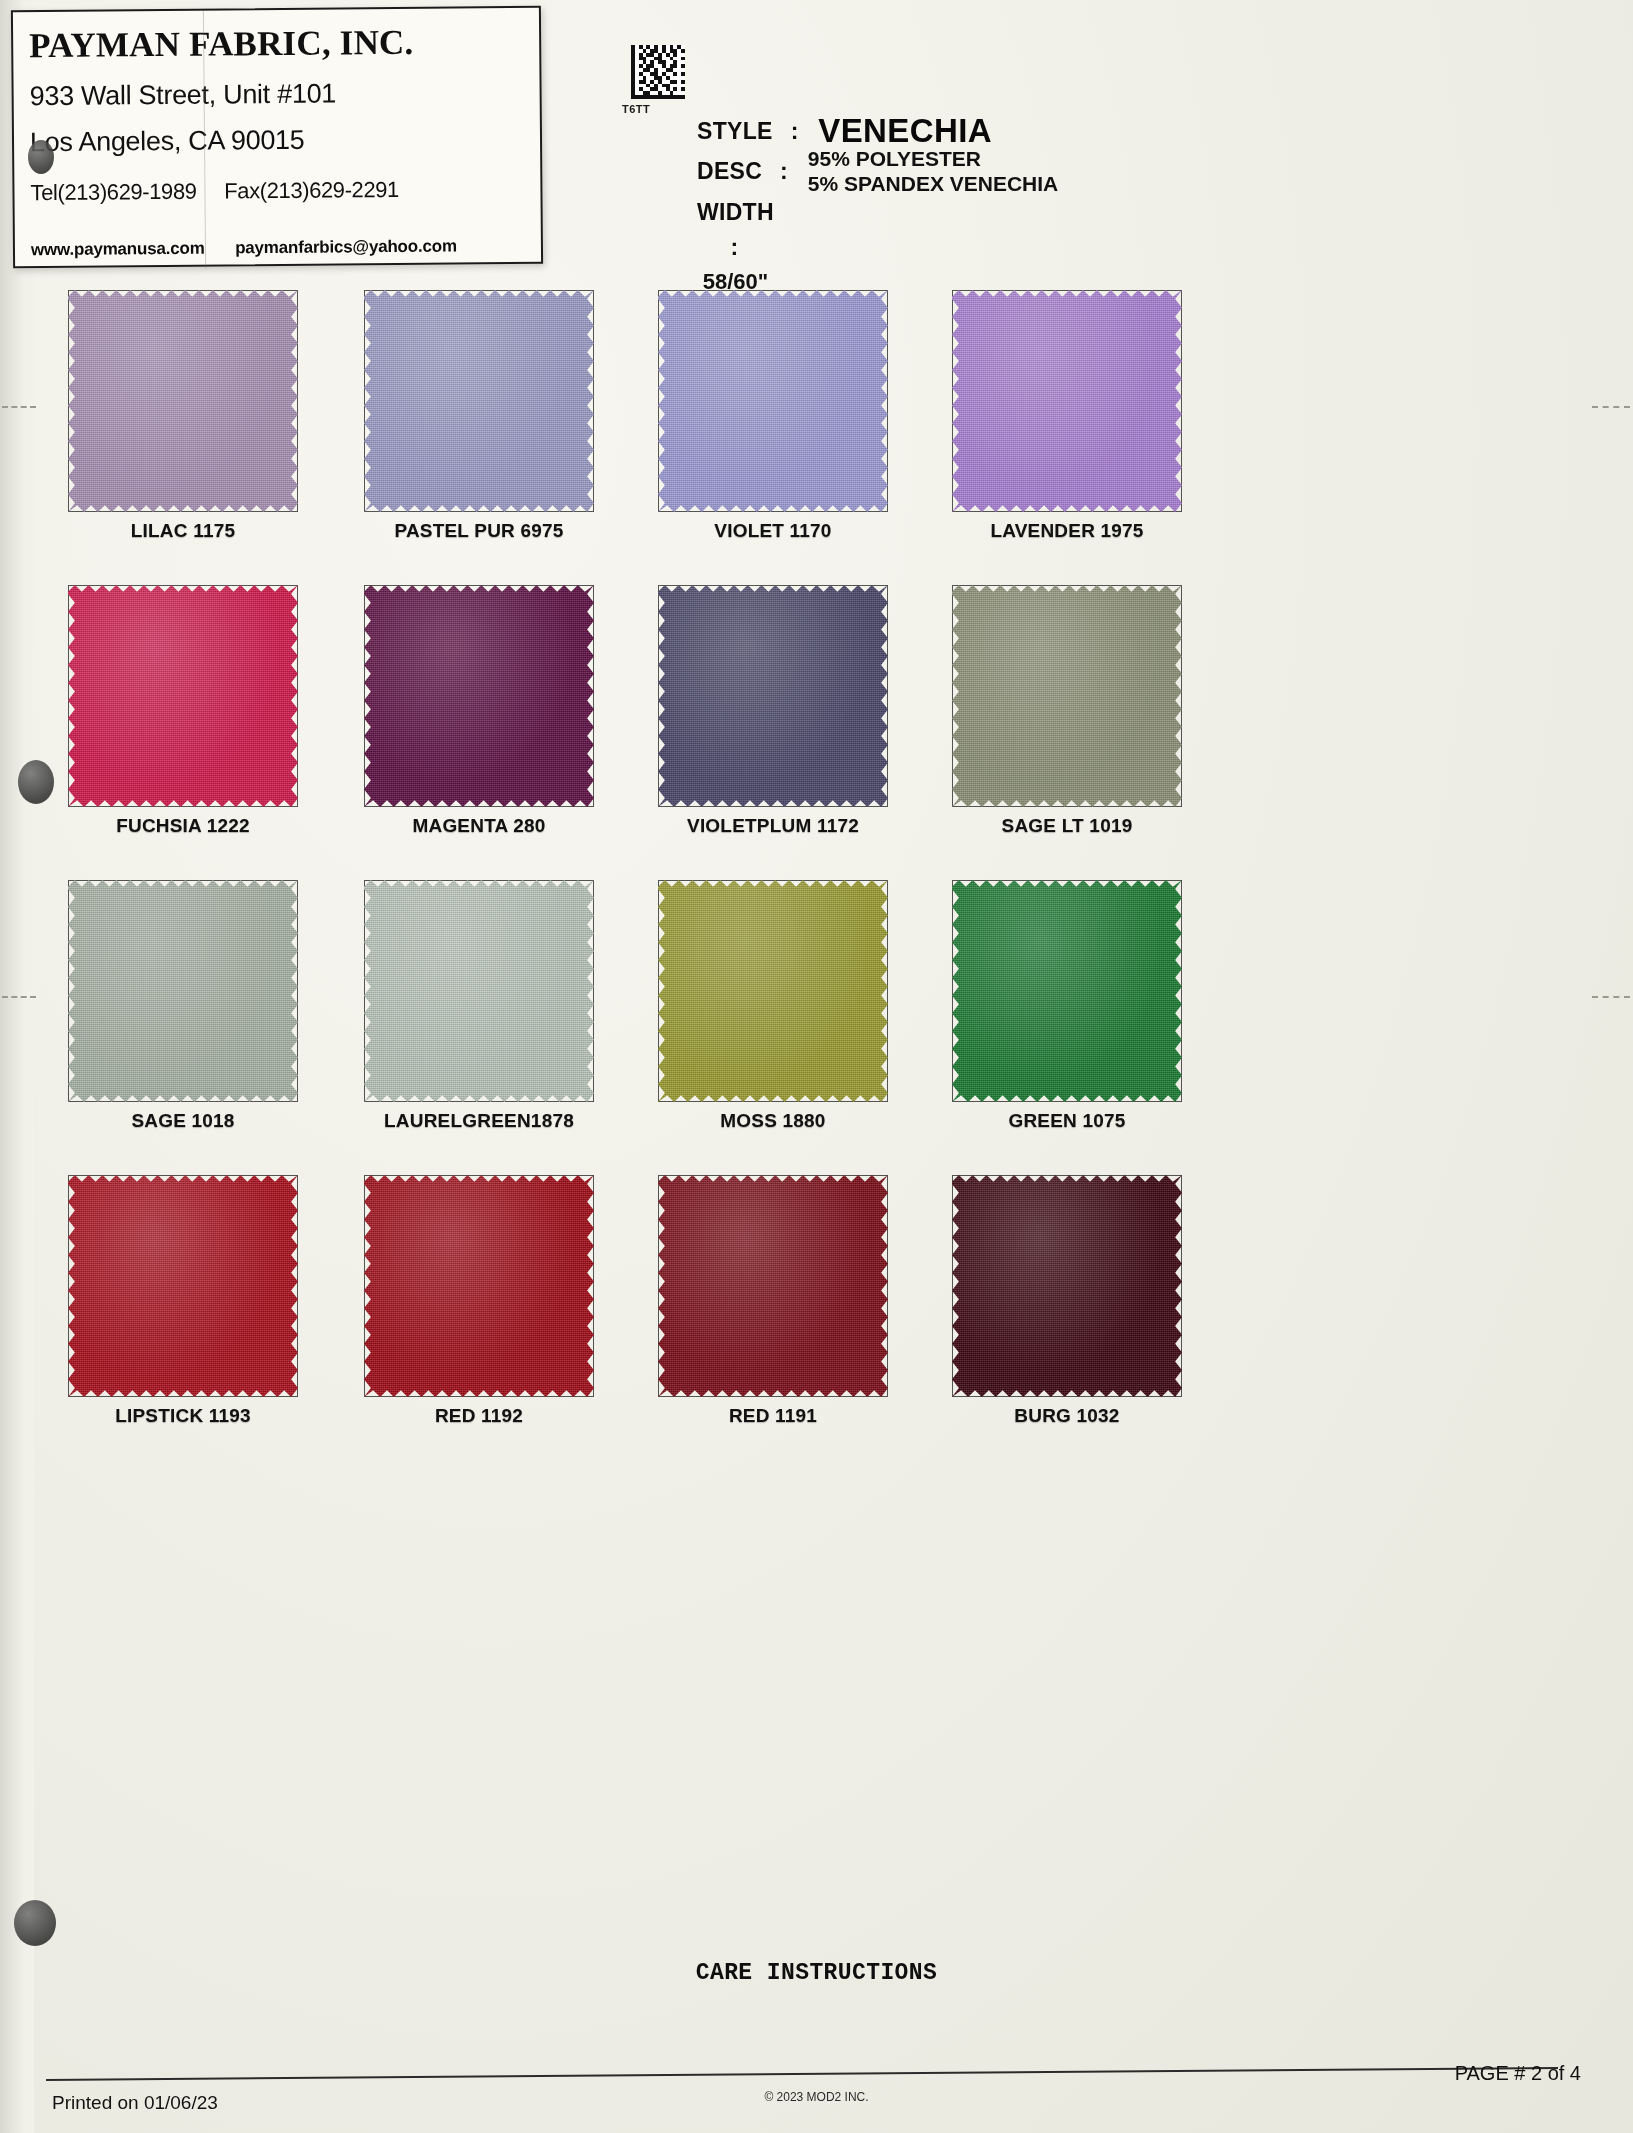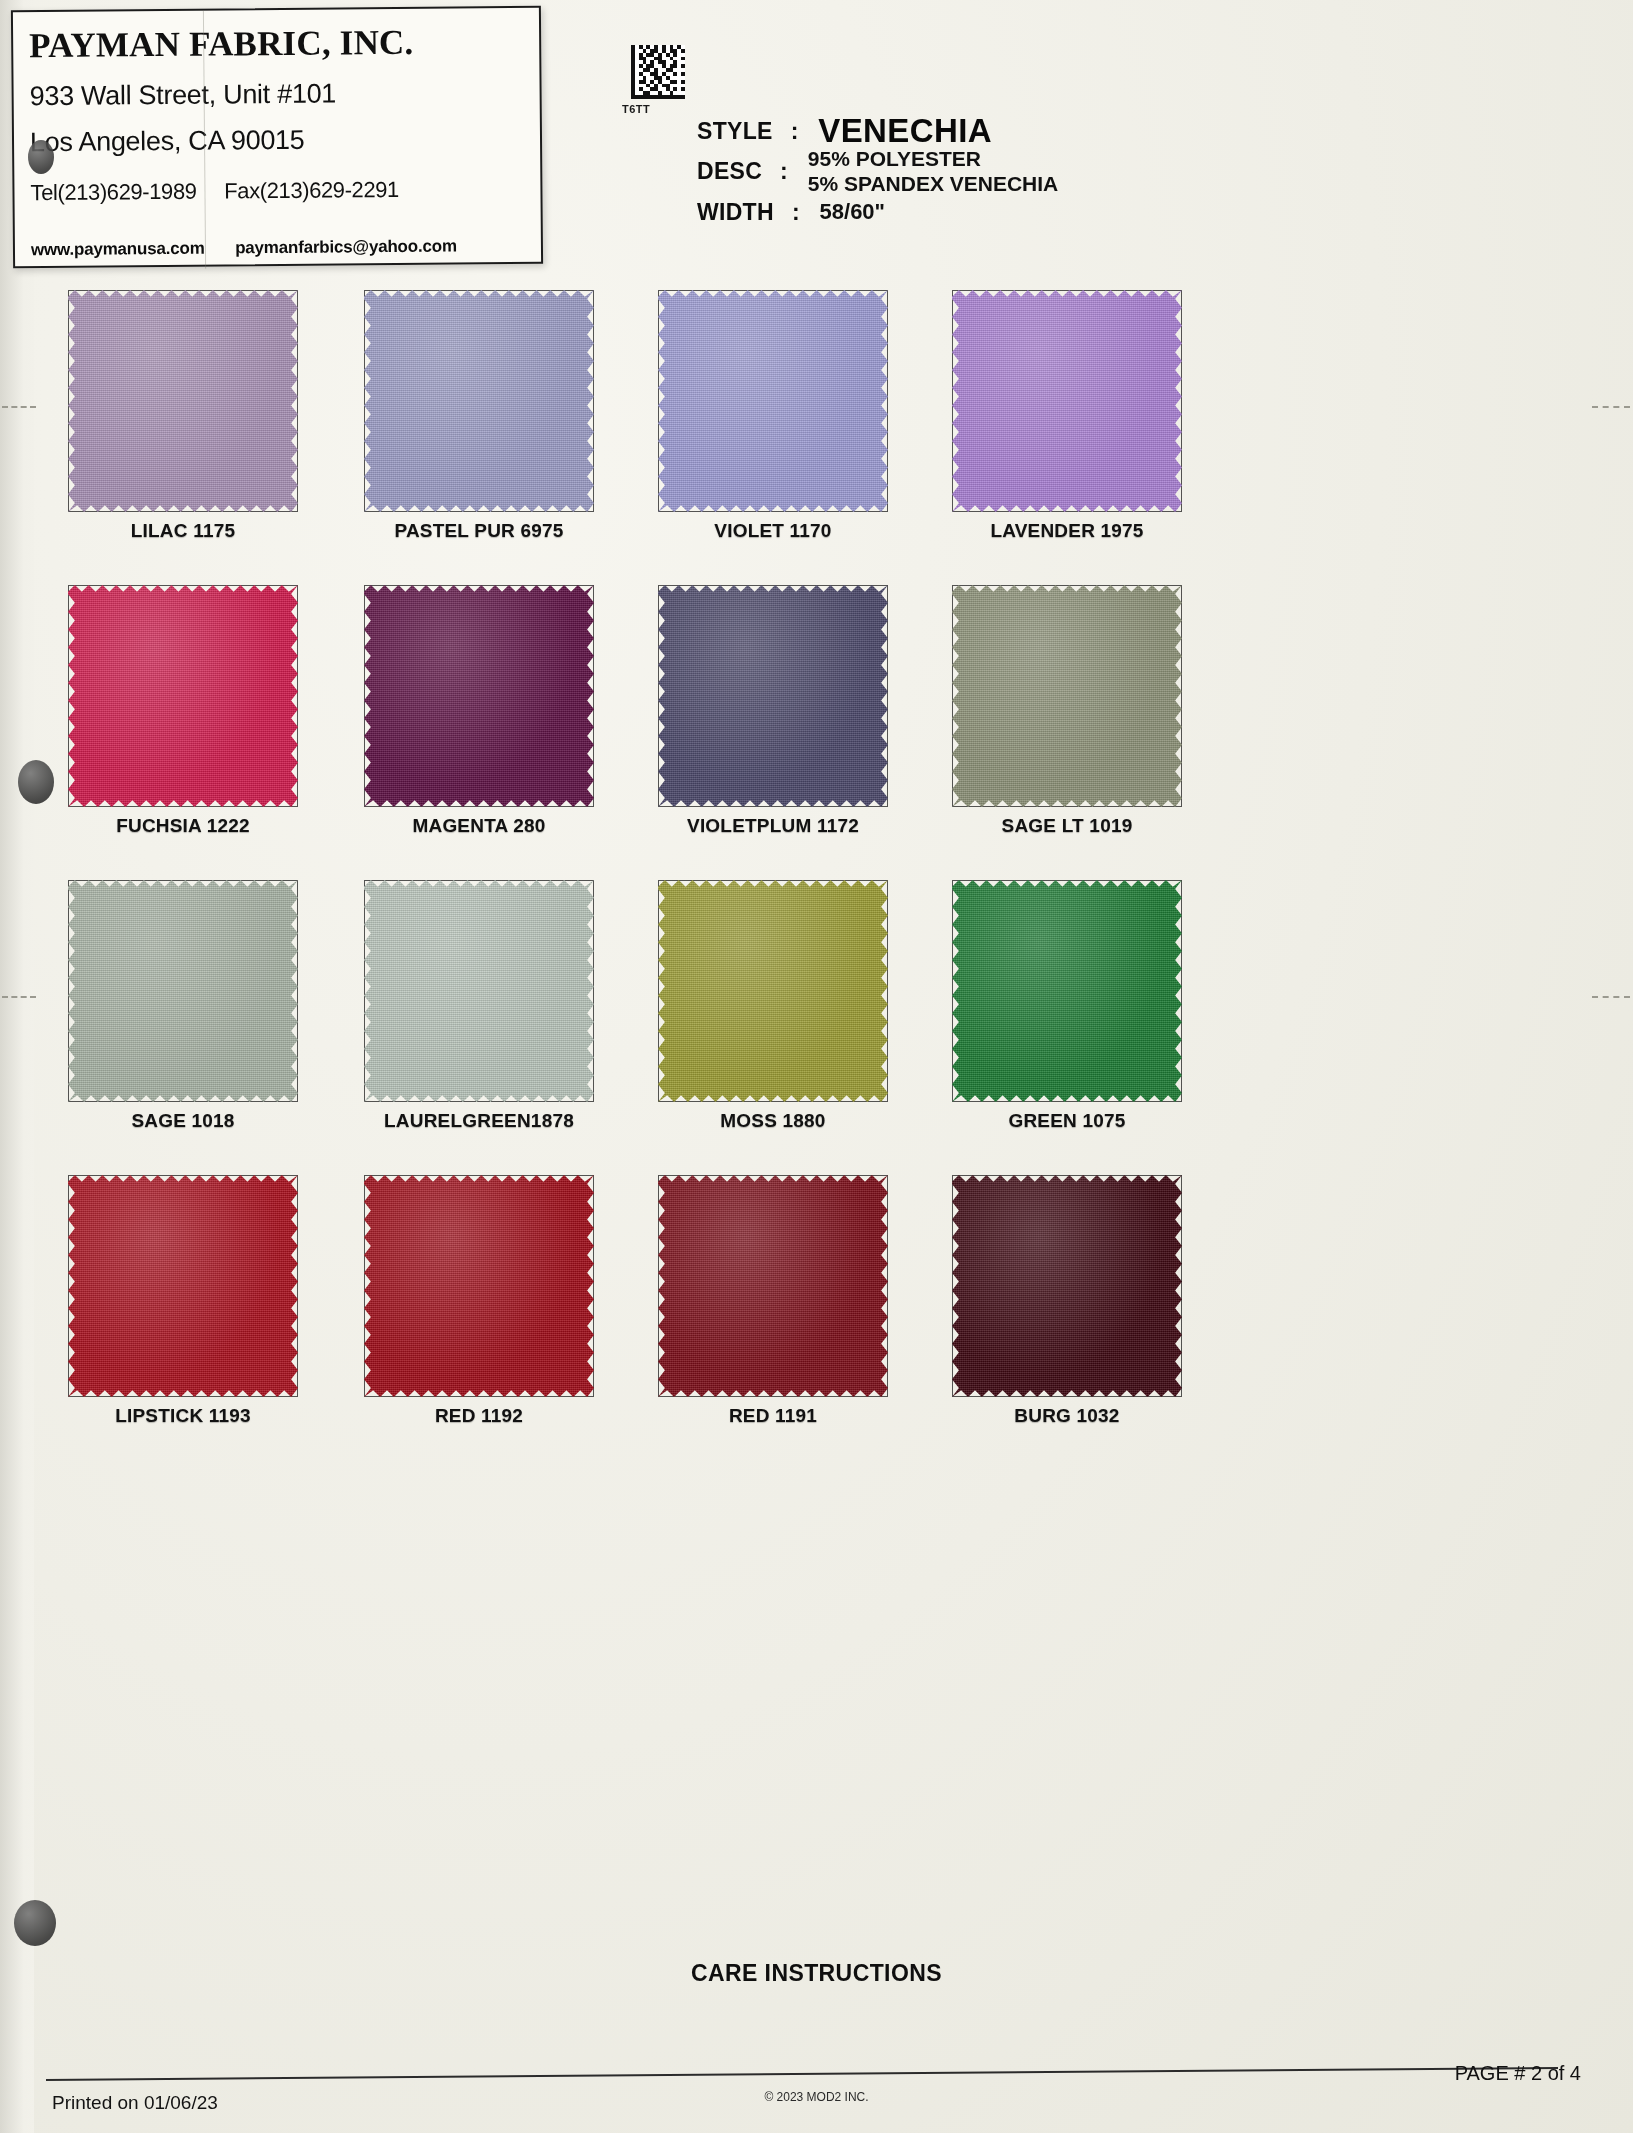--- a/index.html
+++ b/index.html
@@ -69,21 +69,21 @@
     display:flex;align-items:center;justify-content:center;
     font-size:40px;font-weight:700;letter-spacing:2px;
   }
   .spec-row{position:absolute;display:flex;align-items:flex-start;gap:8px;}
   .spec-key{font-size:23px;font-weight:700;color:#0e0e0e;letter-spacing:.3px;}
   .spec-colon{font-size:23px;font-weight:700;color:#0e0e0e;margin:0 12px 0 10px;}
   .spec-val-big{font-size:33px;font-weight:700;color:#090909;letter-spacing:.4px;}
   .spec-val{font-size:21px;color:#111;line-height:1.18;font-weight:bold;}
   #row-style{left:697px;top:112px;align-items:center;}
   #row-desc{left:697px;top:147px;align-items:center;}
-  #row-width{left:697px;top:199px;}
+  #row-width{left:697px;top:199px;align-items:center;flex-direction:column;}
   #row-width .spec-val{font-size:22px;}
   
   #grid{
     position:absolute;left:34px;top:284px;width:1560px;
   }
   .srow{position:relative;height:295px;}
   .cell{position:absolute;width:300px;}
   .swatch-wrap{position:relative;height:232px;}
   .swatch{
     position:absolute;left:14px;top:6px;width:230px;height:222px;
@@ -103,21 +103,21 @@
     position:absolute;left:-32px;top:122px;width:34px;
     border-top:2px dashed #9a998f;
   }
   .dashed-r{
     position:absolute;right:-36px;top:122px;width:38px;
     border-top:2px dashed #9a998f;
   }
   
   #care{
     position:absolute;left:0;right:0;top:1960px;text-align:center;
-    font-family:Liberation Sans, sans-serif;
+    font-family:Liberation Mono, monospace;
     font-size:23px;font-weight:700;color:#0f0f0f;letter-spacing:.4px;
   }
   #footrule{
     position:absolute;left:46px;top:2073px;width:1512px;height:2px;
     background:#2b2b2b;transform:rotate(-0.45deg);
   }
   #printed{
     position:absolute;left:52px;top:2092px;font-size:19px;color:#131313;font-weight:400;
   }
   #copyright{

